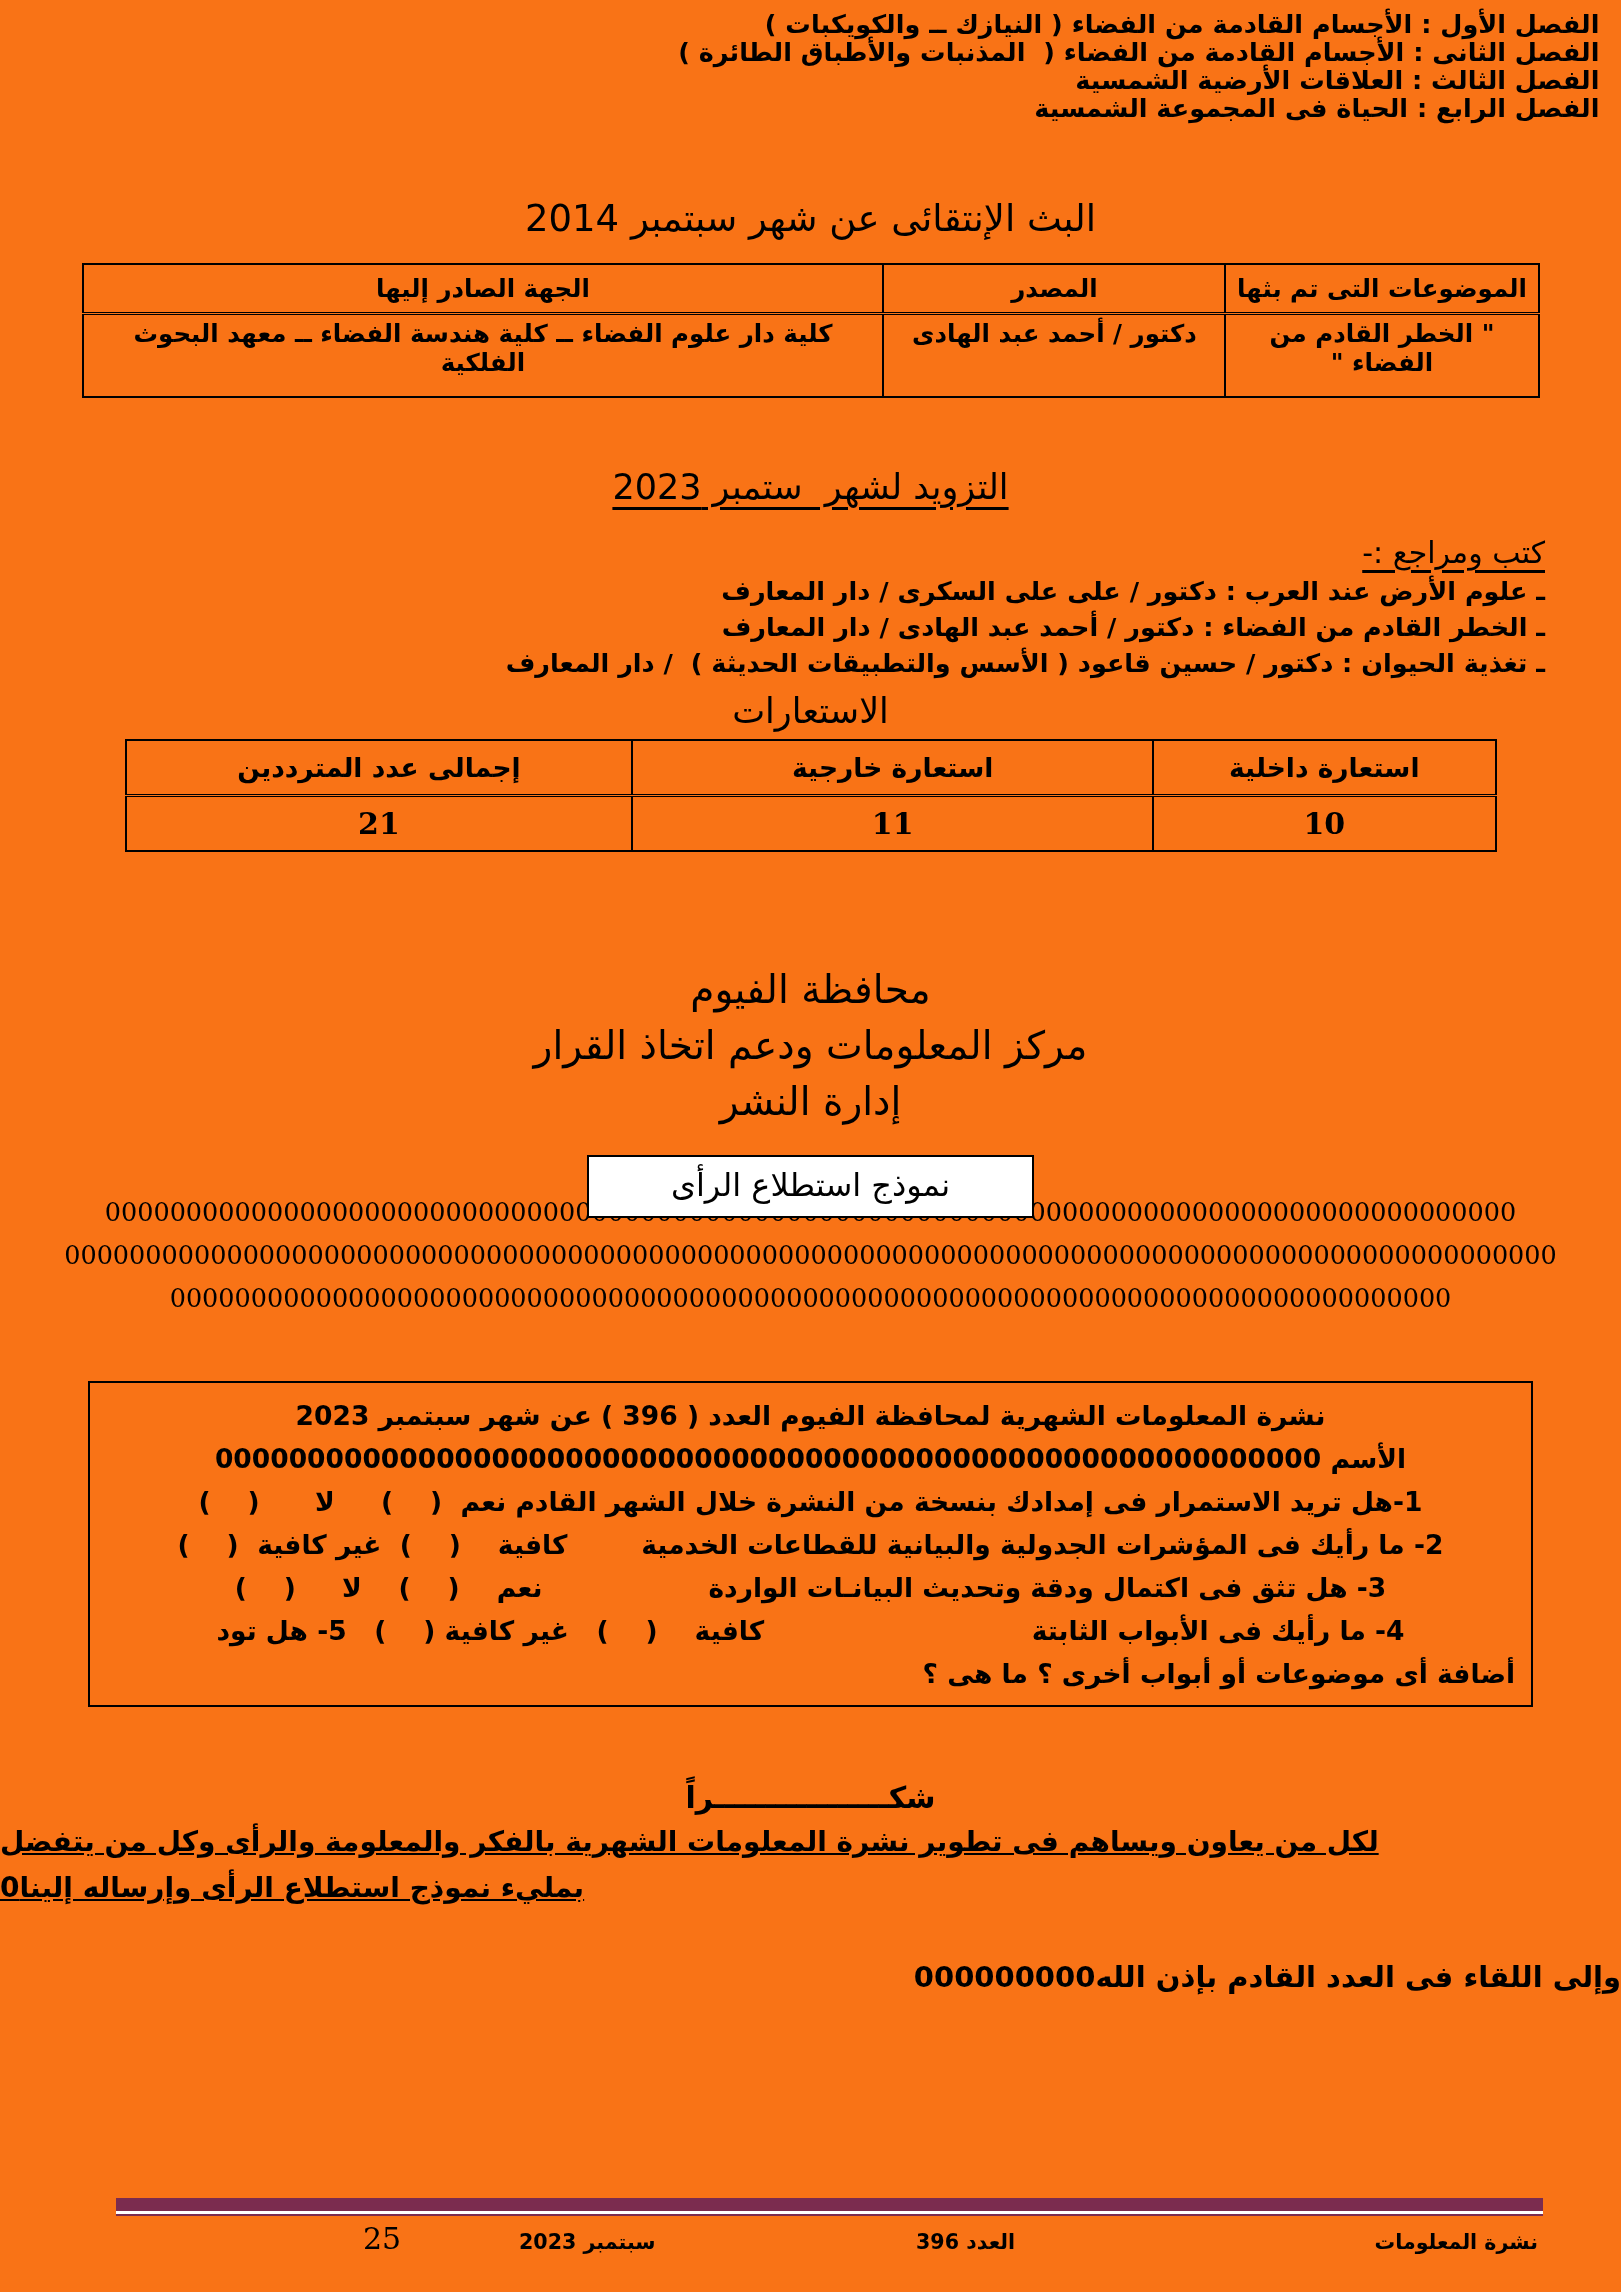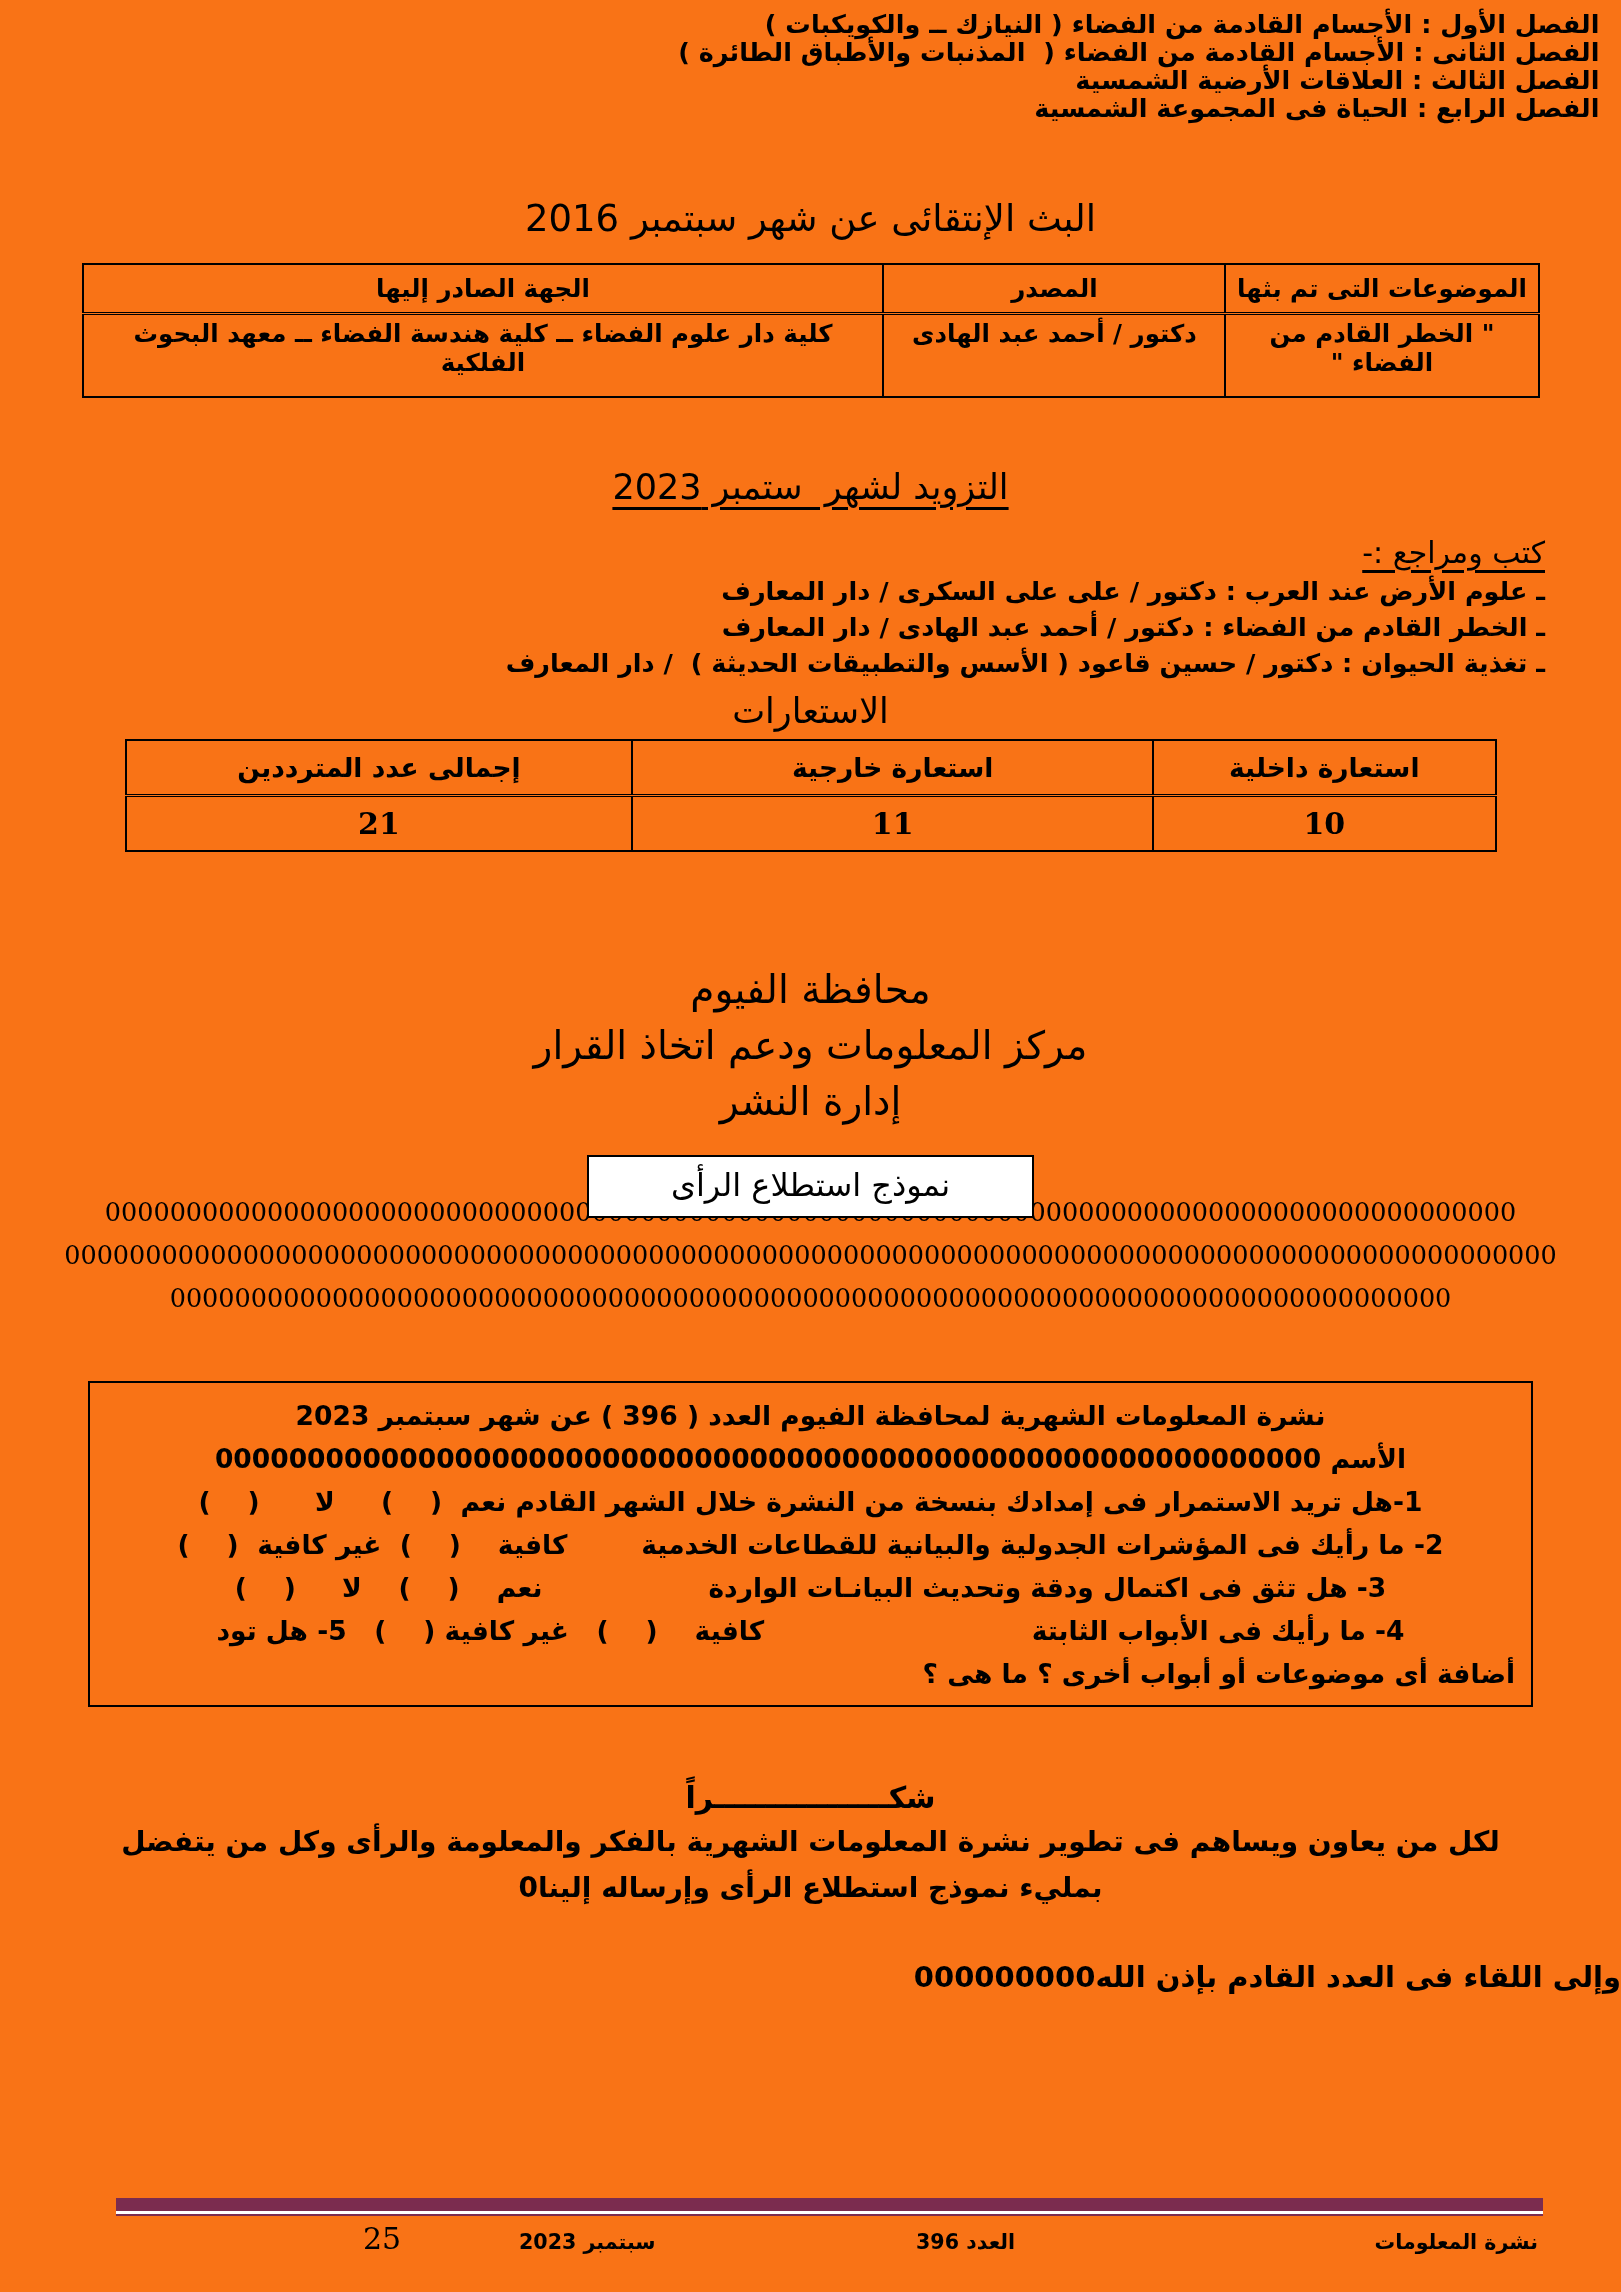--- a/index.html
+++ b/index.html
@@ -50,21 +50,21 @@
     font-family:"DejaVu Serif","Liberation Serif",serif;font-size:25.5px;line-height:43px;}
   .zeros div{white-space:nowrap;}
 
   
   .survey-box{width:1421px;margin:61px auto 0;border:2.9px solid #000;padding:11.8px 9.8px 9.8px;}
   .survey-box .line{text-align:center;font-weight:bold;font-size:26.5px;line-height:43px;}
   .survey-box .line.right{text-align:right;padding-right:5.9px;}
 
   
   .thanks-word{margin-top:69px;text-align:center;font-weight:bold;font-size:30px;line-height:43px;}
-  .thanks-line{text-align:center;font-weight:bold;font-size:28px;line-height:46px;}
+  .thanks-line{text-align:left;font-weight:bold;font-size:28px;line-height:46px;text-decoration:underline;}
   .farewell{margin-top:45px;font-weight:bold;font-size:29px;line-height:43px;}
 
   
   .footer{position:absolute;top:2198px;left:0;right:0;}
   .footer-rule{margin-right:78px;margin-left:116px;}
   .footer-rule .bar{height:12.7px;}
   .footer-rule .gap{height:2.9px;background:#fff;}
   .footer-rule .thin{height:2.9px;}
   .footer-text{position:relative;height:63px;margin-top:13.7px;font-weight:bold;font-size:20.6px;}
   .footer-text span{position:absolute;top:0;white-space:nowrap;}
@@ -79,21 +79,21 @@
 
 <div class="page">
 
   <div class="chapters">
     <div data-bind="doc.chapters.0">الفصل الأول : الأجسام القادمة من الفضاء ( النيازك ــ والكويكبات )</div>
     <div data-bind="doc.chapters.1">الفصل الثانى : الأجسام القادمة من الفضاء (  المذنبات والأطباق الطائرة )</div>
     <div data-bind="doc.chapters.2">الفصل الثالث : العلاقات الأرضية الشمسية</div>
     <div data-bind="doc.chapters.3">الفصل الرابع : الحياة فى المجموعة الشمسية</div>
   </div>
 
-  <div class="broadcast-title" data-bind="doc.broadcast.title">البث الإنتقائى عن شهر سبتمبر 2016</div>
+  <div class="broadcast-title" data-bind="doc.broadcast.title">البث الإنتقائى عن شهر سبتمبر 2014</div>
 
   <table class="doc-table broadcast">
     <tbody>
       <tr>
         <td class="hdr bc-col0" data-bind="doc.broadcast.headers.0">الموضوعات التى تم بثها</td>
         <td class="hdr bc-col1" data-bind="doc.broadcast.headers.1">المصدر</td>
         <td class="hdr bc-col2" data-bind="doc.broadcast.headers.2">الجهة الصادر إليها</td>
       </tr>
       <tr>
         <td class="cell bc-col0" data-bind="doc.broadcast.row.0">" الخطر القادم من الفضاء "</td>

